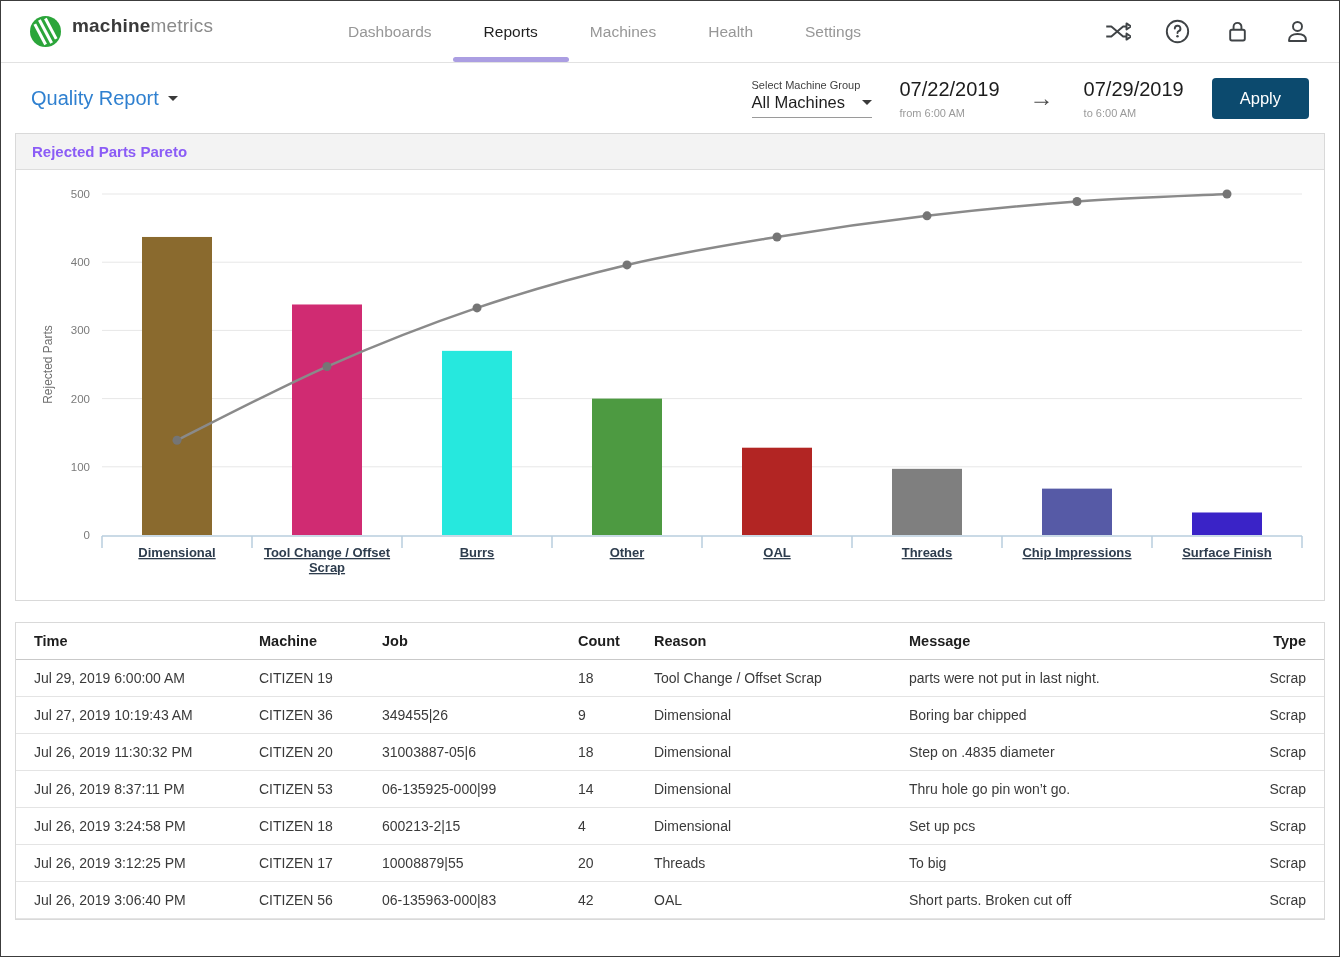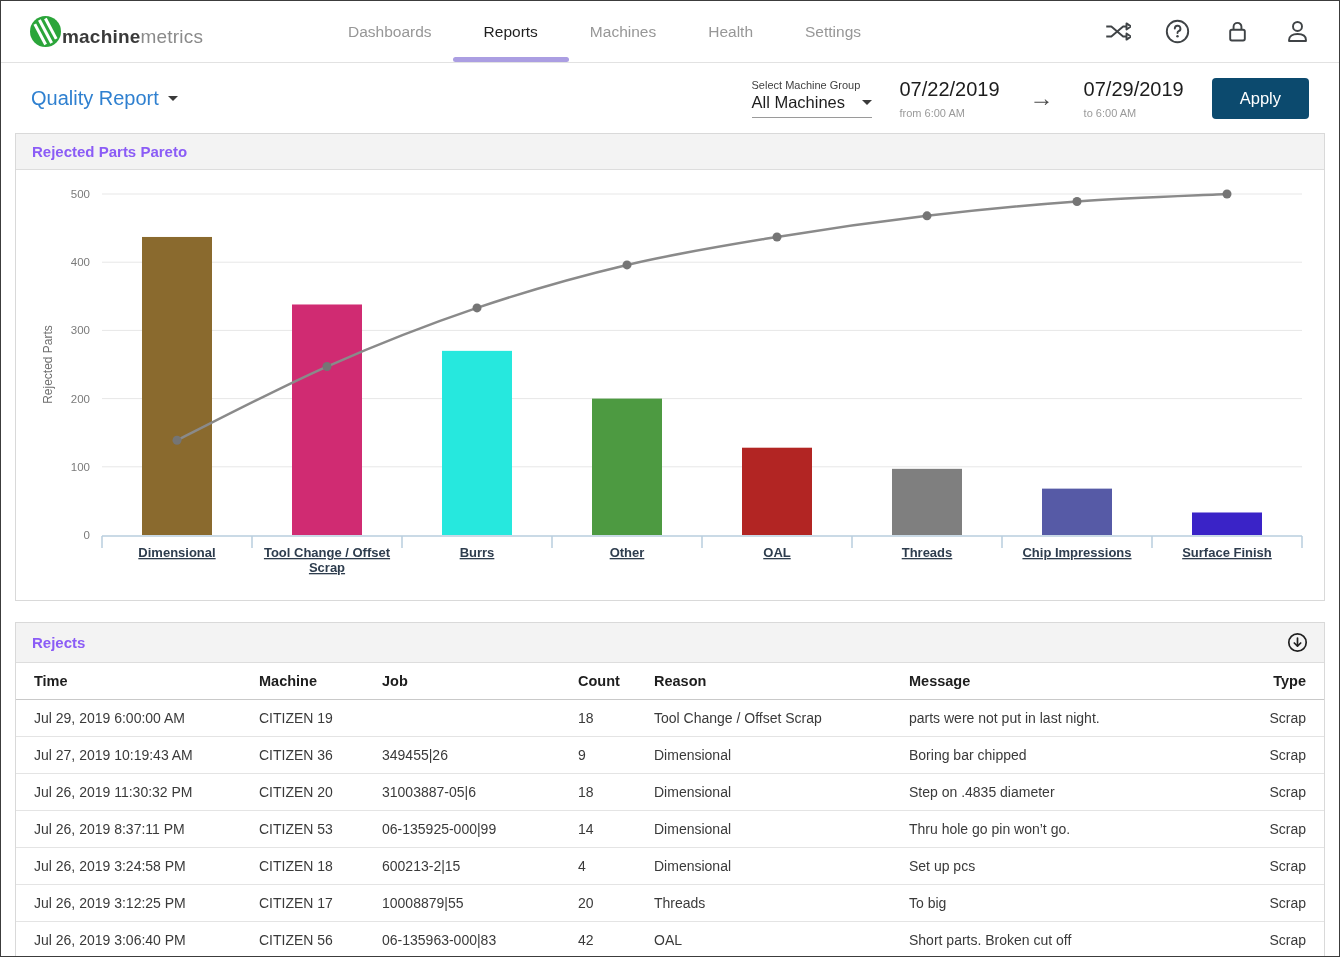--- a/index.html
+++ b/index.html
@@ -9,21 +9,21 @@
     background:#ffffff; color:#333;
     border:1px solid #3c3c3c;
     overflow:hidden; position:relative;
   }
   
   .topnav {
     height:62px; border-bottom:1px solid #e2e2e2;
     display:flex; align-items:center; padding:0 28px; position:relative;
     background:#fff;
   }
-  .logo { display:flex; align-items:flex-end; }
+  .logo { display:flex; align-items:flex-start; gap:10px; }
   .logo-text { font-size:19px; letter-spacing:0.2px; }
   .logo-text b { color:#3a3a3a; font-weight:bold; }
   .logo-text span { color:#8a8a8a; font-weight:400; }
   .nav-items { position:absolute; left:347px; top:0; height:100%; display:flex; gap:52px; align-items:center; }
   .nav-item { font-size:15.5px; color:#979797; cursor:pointer; position:relative; height:100%; display:flex; align-items:center; }
   .nav-item.active { color:#1f1f1f; }
   .nav-item.active::after {
     content:''; position:absolute; bottom:0; left:-31px; right:-31px;
     height:5px; background:#ab9ee2; border-radius:4px;
   }
@@ -190,30 +190,20 @@
         <circle cx="611" cy="94.928" r="4.5" fill="#757575"></circle>
         <circle cx="761" cy="66.96599999999995" r="4.5" fill="#757575"></circle>
         <circle cx="911" cy="45.823999999999955" r="4.5" fill="#757575"></circle>
         <circle cx="1061" cy="31.501999999999953" r="4.5" fill="#757575"></circle>
         <circle cx="1211" cy="24" r="4.5" fill="#757575"></circle>
       </svg>
     </div>
 </section>
 
 <section class="card rejects-card">
-  <div class="card-header">
-    <span>Rejects</span>
-    <button class="dl-btn">
-      <svg width="21" height="21" viewBox="0 0 21 21" fill="none" stroke="#1f1f1f" stroke-width="1.7" stroke-linecap="round" stroke-linejoin="round">
-        <circle cx="10.5" cy="10.5" r="8.7"></circle>
-        <line x1="10.5" y1="6" x2="10.5" y2="13.5"></line>
-        <path d="M7.3 11 l3.2 3.2 3.2 -3.2"></path>
-      </svg>
-    </button>
-  </div>
   <table>
     <colgroup>
       <col style="width:243px">
         <col style="width:123px">
         <col style="width:196px">
       <col style="width:76px">
         <col style="width:255px">
         <col style="width:337px">
         <col>
     </colgroup>

